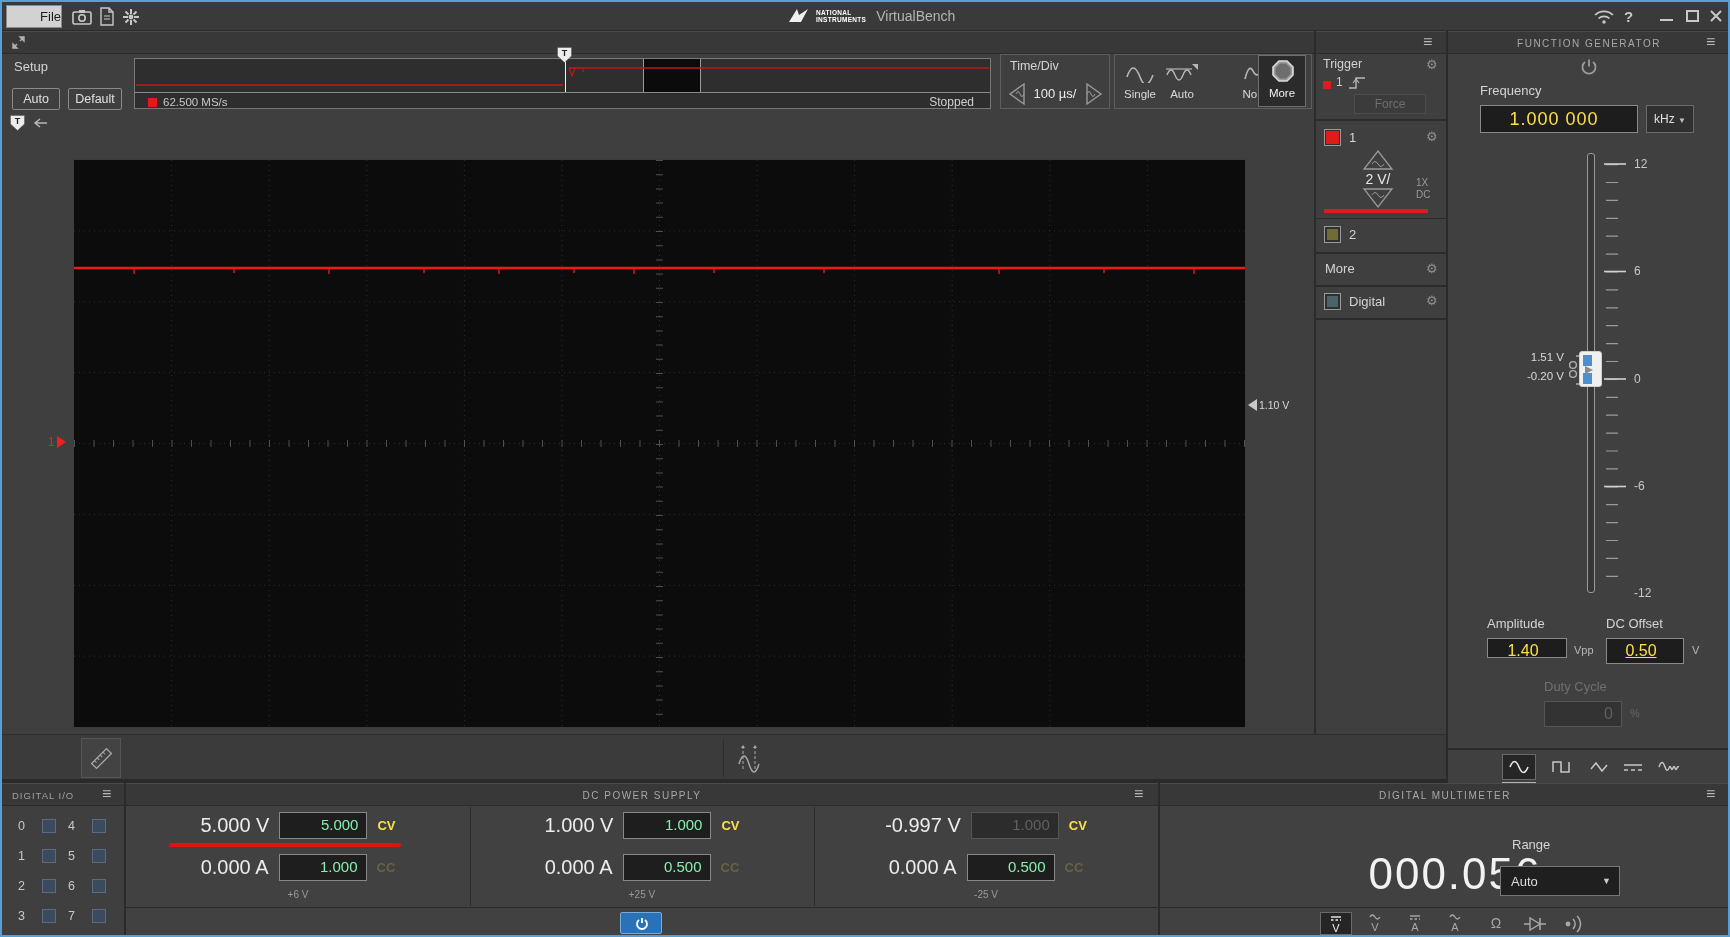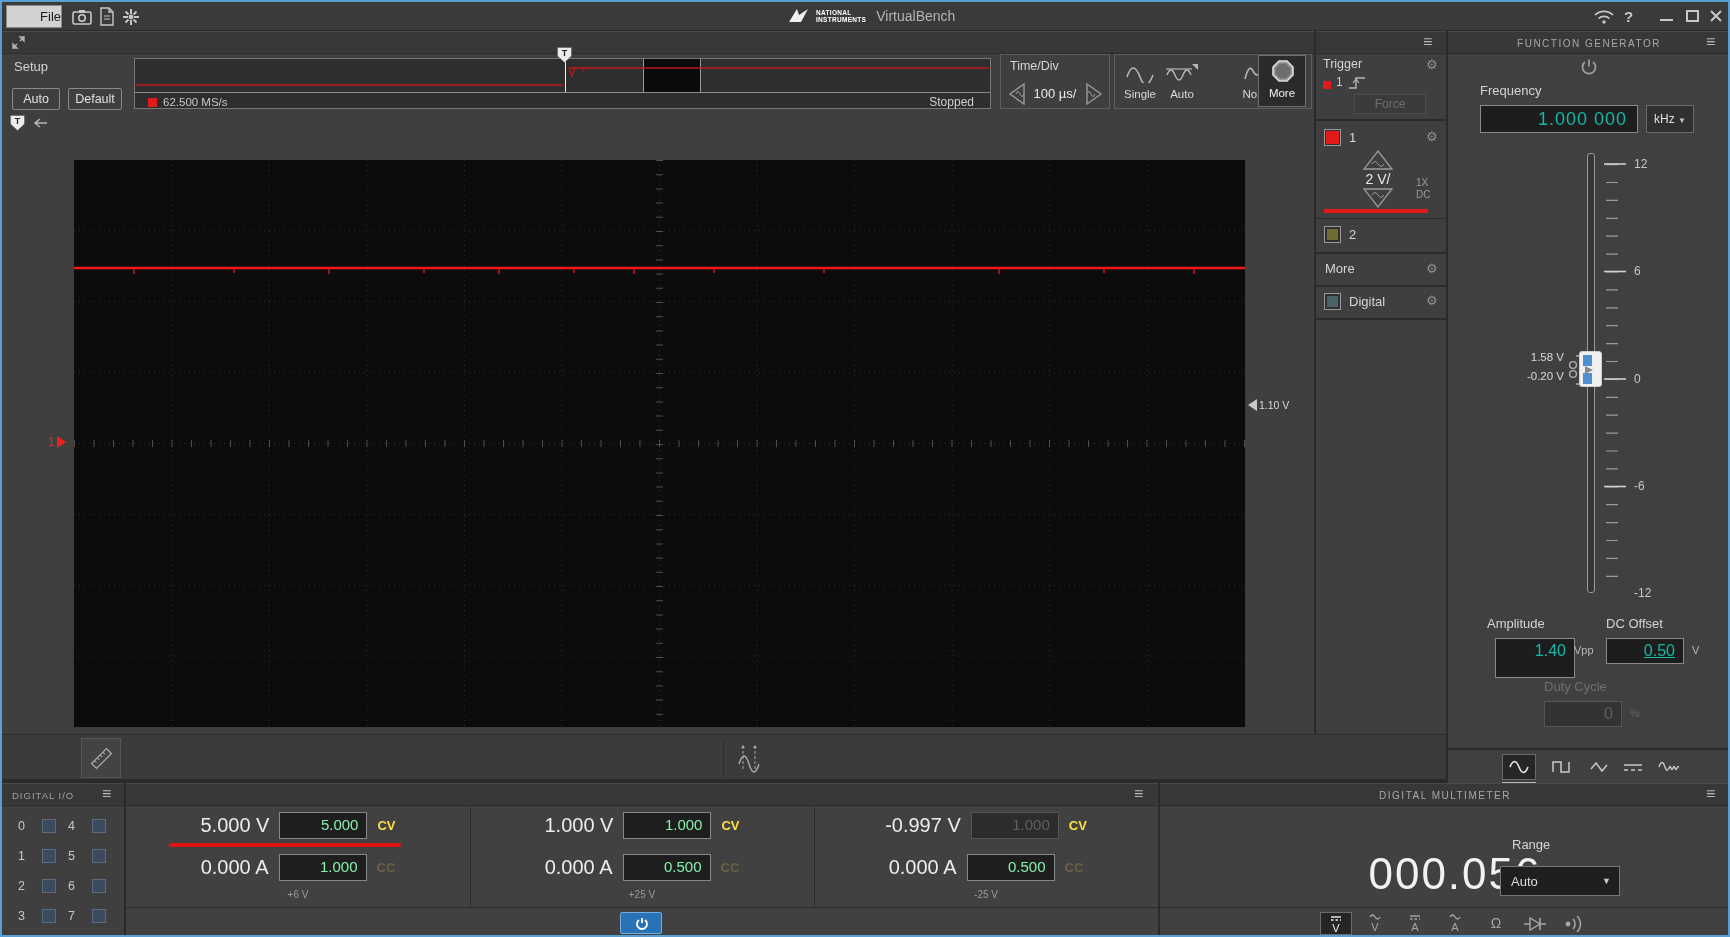--- a/index.html
+++ b/index.html
@@ -14,21 +14,21 @@
   .appname{color:#b5b5b5;font-size:14px;margin-left:4px;}
   .winctl{color:#c8c8c8;font-size:13px;}
   
   .phead{height:23px;background:#383838;border-bottom:1px solid #2c2c2c;border-top:1px solid #4a4a4a;}
   .ptitle{color:#a8a8a8;font-size:10px;letter-spacing:1.5px;text-align:center;}
   .ham{color:#b8b8b8;font-size:16px;line-height:14px;}
   .gear{color:#8f8f8f;font-size:13px;}
   .lbl{color:#d4d4d4;font-size:13px;}
   .small{font-size:10px;color:#9a9a9a;}
   .btn{background:#3f3f3f;border:1px solid #8a8a8a;color:#e0e0e0;font-size:12.5px;text-align:center;border-radius:2px;}
-  .vbox{background:#1d1d1d;border:1px solid #8a8a8a;color:#14b8a6;text-align:right;}
+  .vbox{background:#1d1d1d;border:1px solid #8a8a8a;color:#fde047;text-align:center;}
   .grpbox{border:1px solid #5e5e5e;}
   .divh{background:#2b2b2b;}
   .divv{background:#2b2b2b;}
   .chk{border:1px solid #9a9a9a;background:#303030;width:17px;height:17px;padding:2px;}
   .chk i{display:block;width:100%;height:100%;}
   .runlbl{color:#d8d8d8;font-size:11.5px;text-align:center;}
   .cv{color:#fde047;font-weight:bold;font-size:13px;}
   .cc{color:#6b6142;font-weight:bold;font-size:13px;}
   .meas{color:#ececec;font-size:20px;}
   .psubox{width:88px;height:27px;background:#1e1e1e;border:1px solid #888;color:#86efac;font-size:15px;text-align:right;padding:3px 8px 0 0;}
@@ -323,36 +323,36 @@
           <line x1="4" y1="226" x2="26" y2="226"></line>
           <line x1="4" y1="333.5" x2="26" y2="333.5"></line>
           <line x1="4" y1="441" x2="26" y2="441"></line>
         </g>
       </svg>
     <div class="p ticklbl" style="left:186px;top:126px;">12</div>
     <div class="p ticklbl" style="left:186px;top:233px;">6</div>
     <div class="p ticklbl" style="left:186px;top:341px;">0</div>
     <div class="p ticklbl" style="left:186px;top:448px;">-6</div>
     <div class="p ticklbl" style="left:186px;top:555px;">-12</div>
-    <div class="p" style="left:56px;top:320px;width:60px;text-align:right;font-size:11.5px;color:#d8d8d8;">1.58 V</div>
+    <div class="p" style="left:56px;top:320px;width:60px;text-align:right;font-size:11.5px;color:#d8d8d8;">1.51 V</div>
     <div class="p" style="left:50px;top:339px;width:66px;text-align:right;font-size:11.5px;color:#d8d8d8;">-0.20 V</div>
     <svg class="p" style="left:120px;top:322px" width="12" height="34" viewBox="0 0 12 34">
         <path d="M8,3 h3 M8,31 h3" stroke="#b0b0b0" stroke-width="1.4"></path>
         <circle cx="5" cy="12" r="3.4" fill="none" stroke="#b0b0b0" stroke-width="1.4"></circle>
         <circle cx="5" cy="21" r="3.4" fill="none" stroke="#b0b0b0" stroke-width="1.4"></circle>
       </svg>
     <div class="p" style="left:131px;top:320px;width:23px;height:36px;background:#f0f0f0;border-radius:3px;border:1px solid #cfcfcf;">
       <div style="position:absolute;left:3px;top:3px;width:9px;height:11px;background:#4f8fd0;"></div>
       <div style="position:absolute;left:3px;top:21px;width:9px;height:11px;background:#4f8fd0;"></div>
       <div style="position:absolute;left:5px;top:14px;width:0;height:0;border-left:8px solid #8a8a8a;border-top:4px solid transparent;border-bottom:4px solid transparent;"></div>
     </div>
 
     <div class="p lbl" style="left:39px;top:585px;">Amplitude</div>
     <div class="p lbl" style="left:158px;top:585px;">DC Offset</div>
-    <div class="p vbox" style="left:39px;top:607px;width:80px;height:40px;font-size:16px;padding:3px 8px 0 0;margin-left:8px;">1.40</div>
+    <div class="p vbox" style="left:39px;top:607px;width:80px;height:20px;font-size:16px;padding:3px 8px 0 0;">1.40</div>
     <div class="p" style="left:126px;top:613px;font-size:11px;color:#b8b8b8;">Vpp</div>
     <div class="p vbox" style="left:158px;top:607px;width:78px;height:26px;font-size:16px;padding:3px 8px 0 0;text-decoration:underline;">0.50</div>
     <div class="p" style="left:244px;top:613px;font-size:11px;color:#b8b8b8;">V</div>
 
     <div class="p" style="left:96px;top:648px;font-size:13px;color:#6f6f6f;">Duty Cycle</div>
     <div class="p" style="left:96px;top:670px;width:78px;height:26px;background:#333333;border:1px solid #555555;color:#5f5f5f;font-size:16px;text-align:right;padding:3px 8px 0 0;">0</div>
     <div class="p" style="left:182px;top:676px;font-size:11px;color:#666666;">%</div>
 
     <div class="p divh" style="left:0;top:717px;width:282px;height:2px;"></div>
 
@@ -402,20 +402,21 @@
     <div class="p" style="left:66px;top:66px;font-size:12.5px;color:#c8c8c8;">5</div>
     <div class="p" style="left:90px;top:66px;width:14px;height:14px;background:#3c4a5e;border:1px solid #5b6b80;"></div>
     <div class="p" style="left:66px;top:96px;font-size:12.5px;color:#c8c8c8;">6</div>
     <div class="p" style="left:90px;top:96px;width:14px;height:14px;background:#3c4a5e;border:1px solid #5b6b80;"></div>
     <div class="p" style="left:66px;top:126px;font-size:12.5px;color:#c8c8c8;">7</div>
     <div class="p" style="left:90px;top:126px;width:14px;height:14px;background:#3c4a5e;border:1px solid #5b6b80;"></div>
   </div>
 
   <div class="p" style="left:124px;top:781px;width:1032px;height:154px;background:#414141;">
     <div class="p phead" style="left:0;top:0;width:1032px;"></div>
+    <div class="p ptitle" style="left:0;top:7px;width:1032px;">DC POWER SUPPLY</div>
     <div class="p ham" style="left:1008px;top:4px;">≡</div>
     <div class="p divv" style="left:344px;top:24px;width:1px;height:99px;"></div>
     <div class="p divv" style="left:688px;top:24px;width:1px;height:99px;"></div>
 
     <div class="p psucol" style="left:0;top:28px;width:344px;">
       <div class="prow">
         <span class="meas">5.000 V</span>
         <span class="psubox">5.000</span>
         <span class="cv">CV</span>
       </div>

